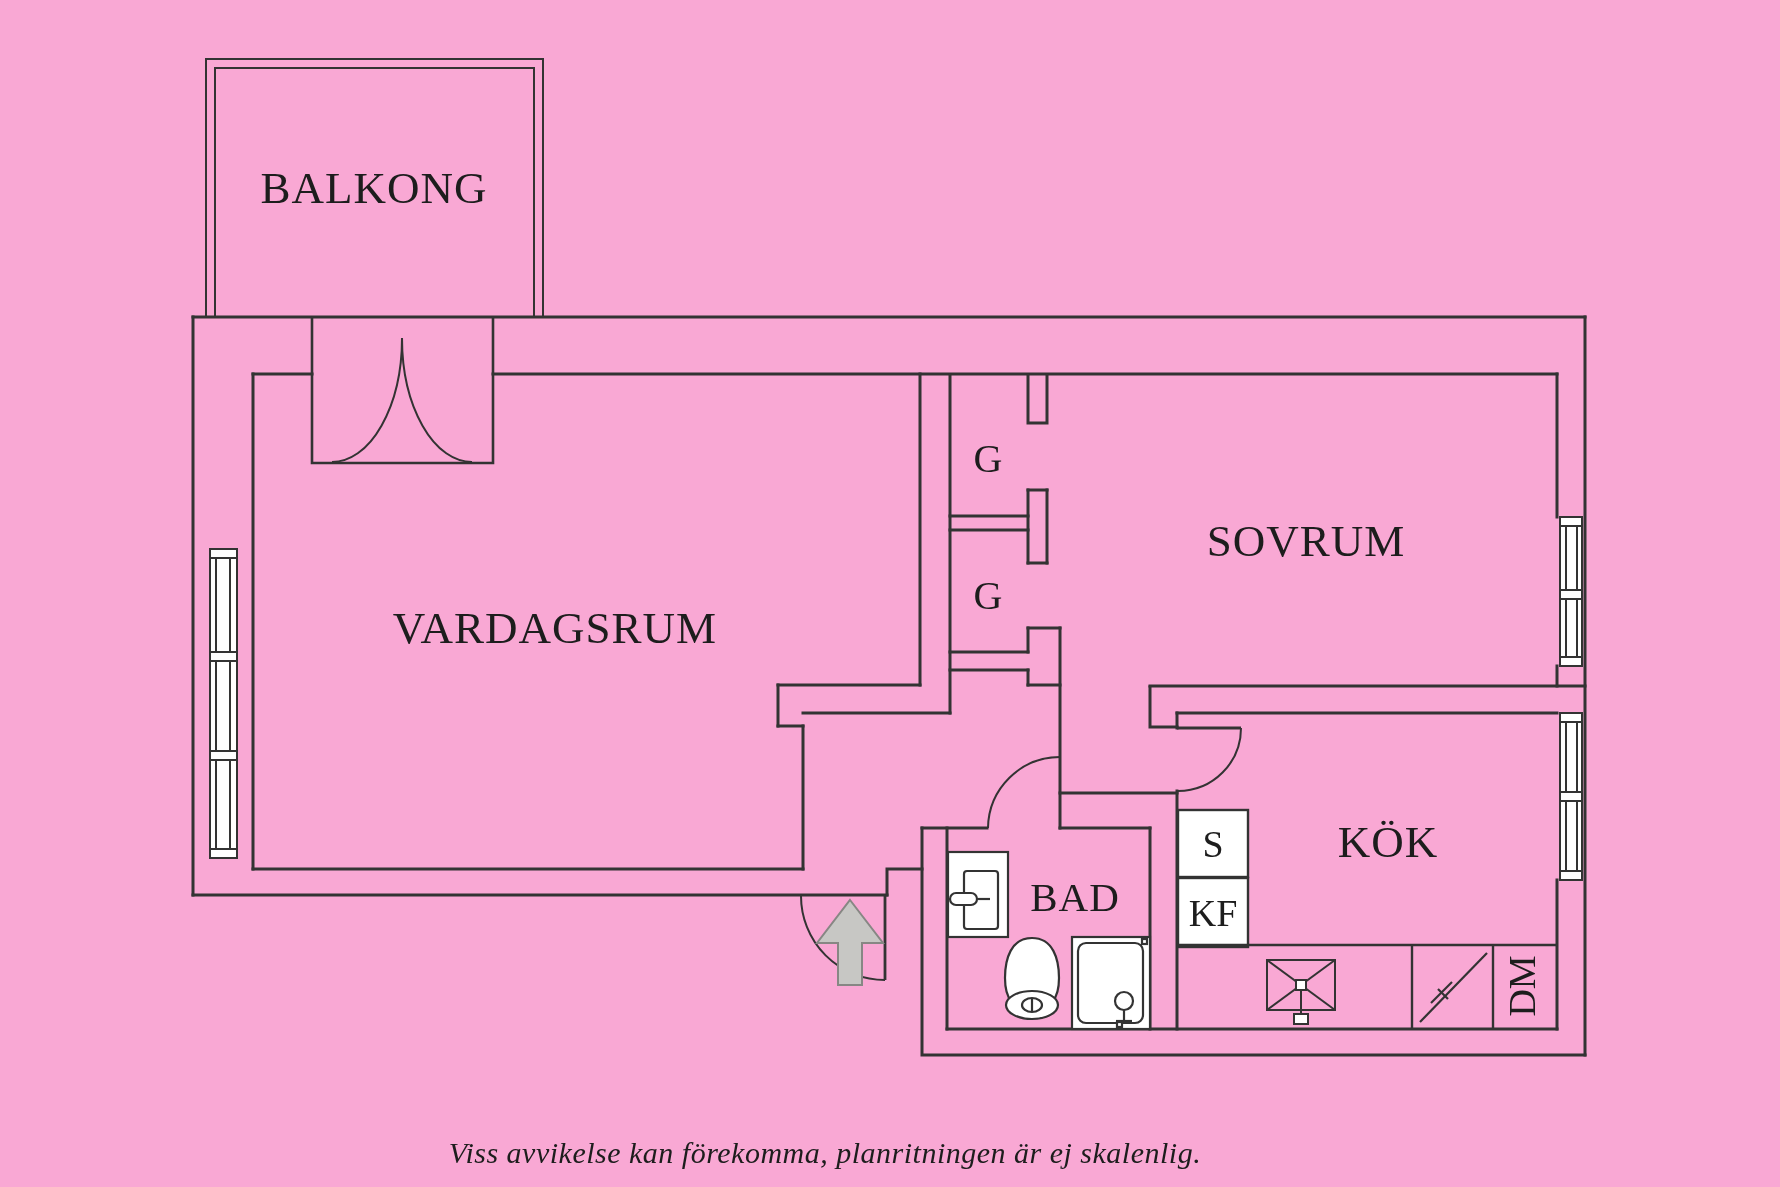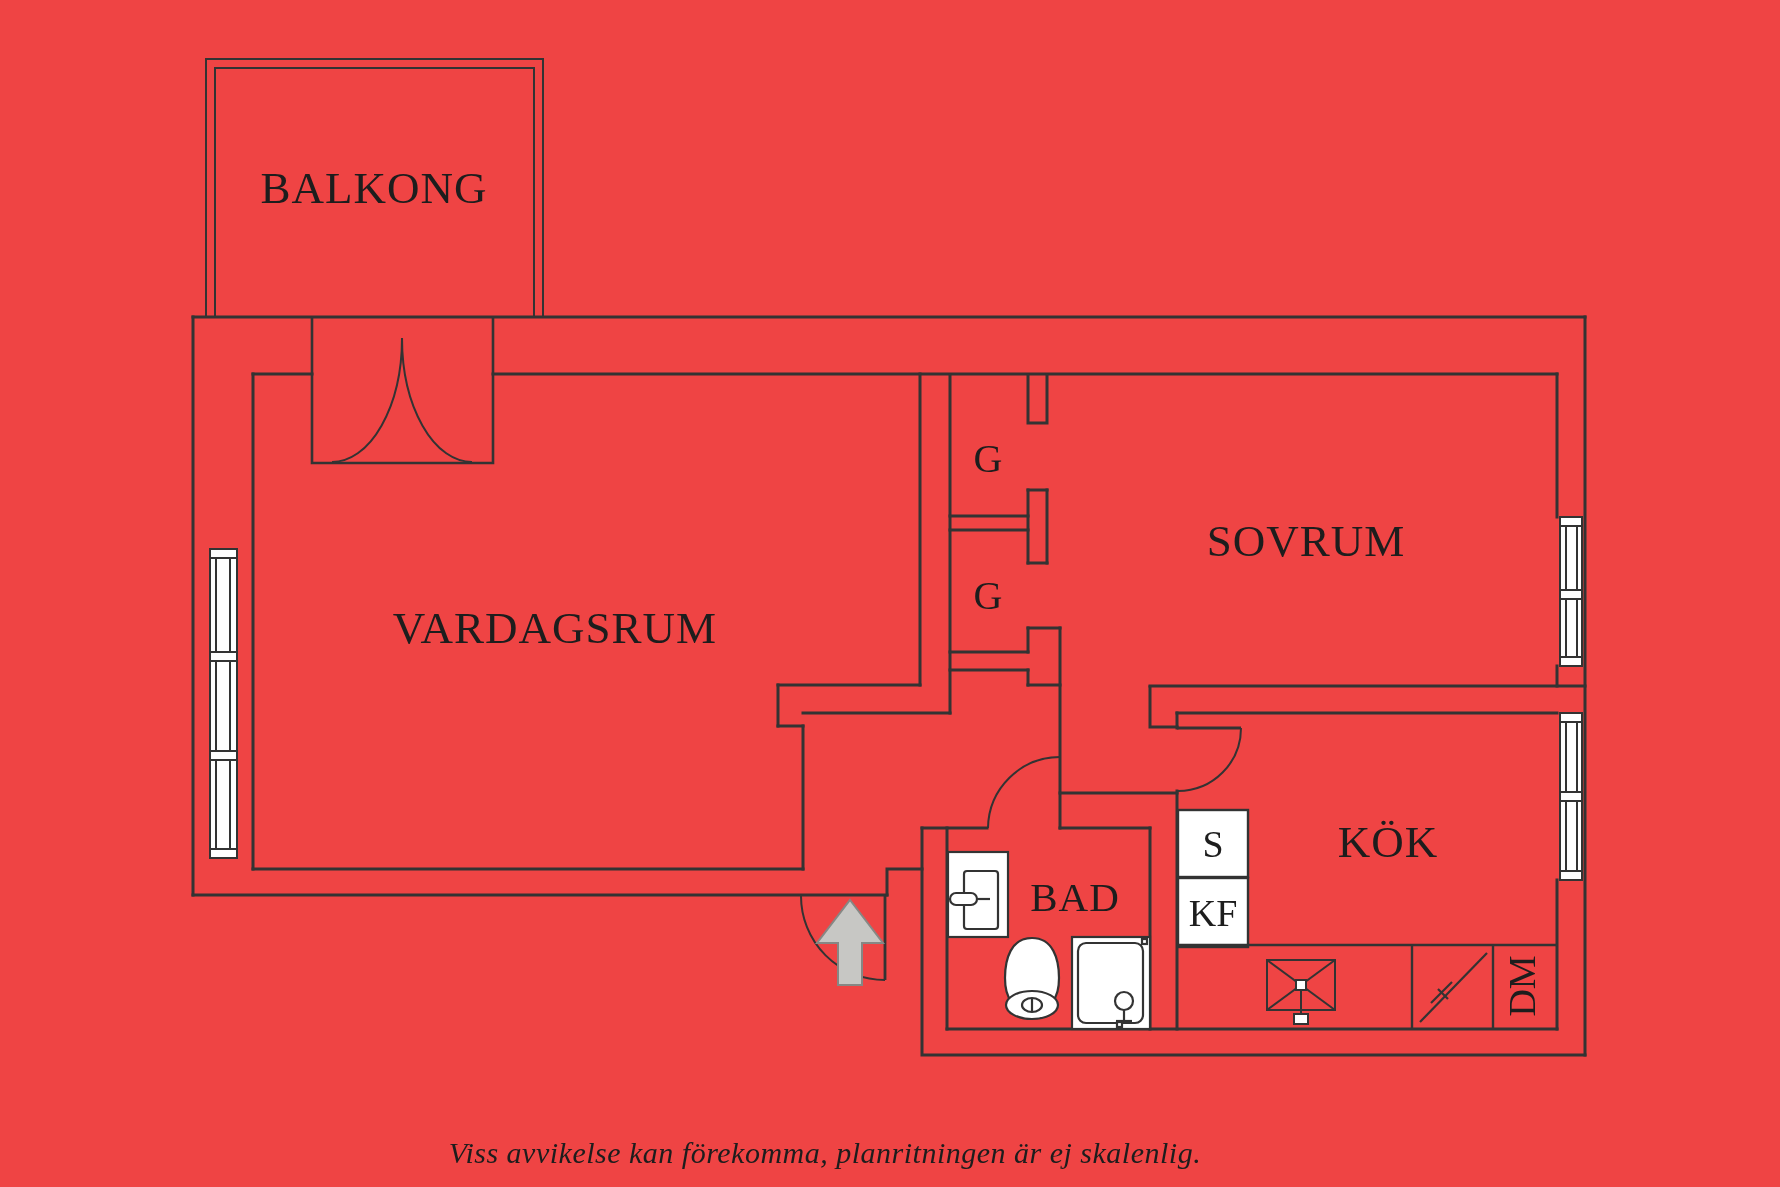--- a/index.html
+++ b/index.html
@@ -6,21 +6,21 @@
     margin: 0;
     padding: 0;
     background: #ffffff;
     width: 1780px;
     height: 1187px;
     overflow: hidden;
   }
   #plan-wrap {
     width: 1780px;
     height: 1187px;
-    background: #ef4444;
+    background: #f9a8d4;
   }
   svg { display: block; }
   text {
     font-family: "Liberation Serif", "DejaVu Serif", serif;
     fill: #1d1d1d;
   }
   .room-label { font-size: 45px; letter-spacing: 1px; }
   .small-label { font-size: 38px; }
   .closet-label { font-size: 40px; }
   .caption-text { font-size: 30px; font-style: italic; letter-spacing: 0.5px; }

